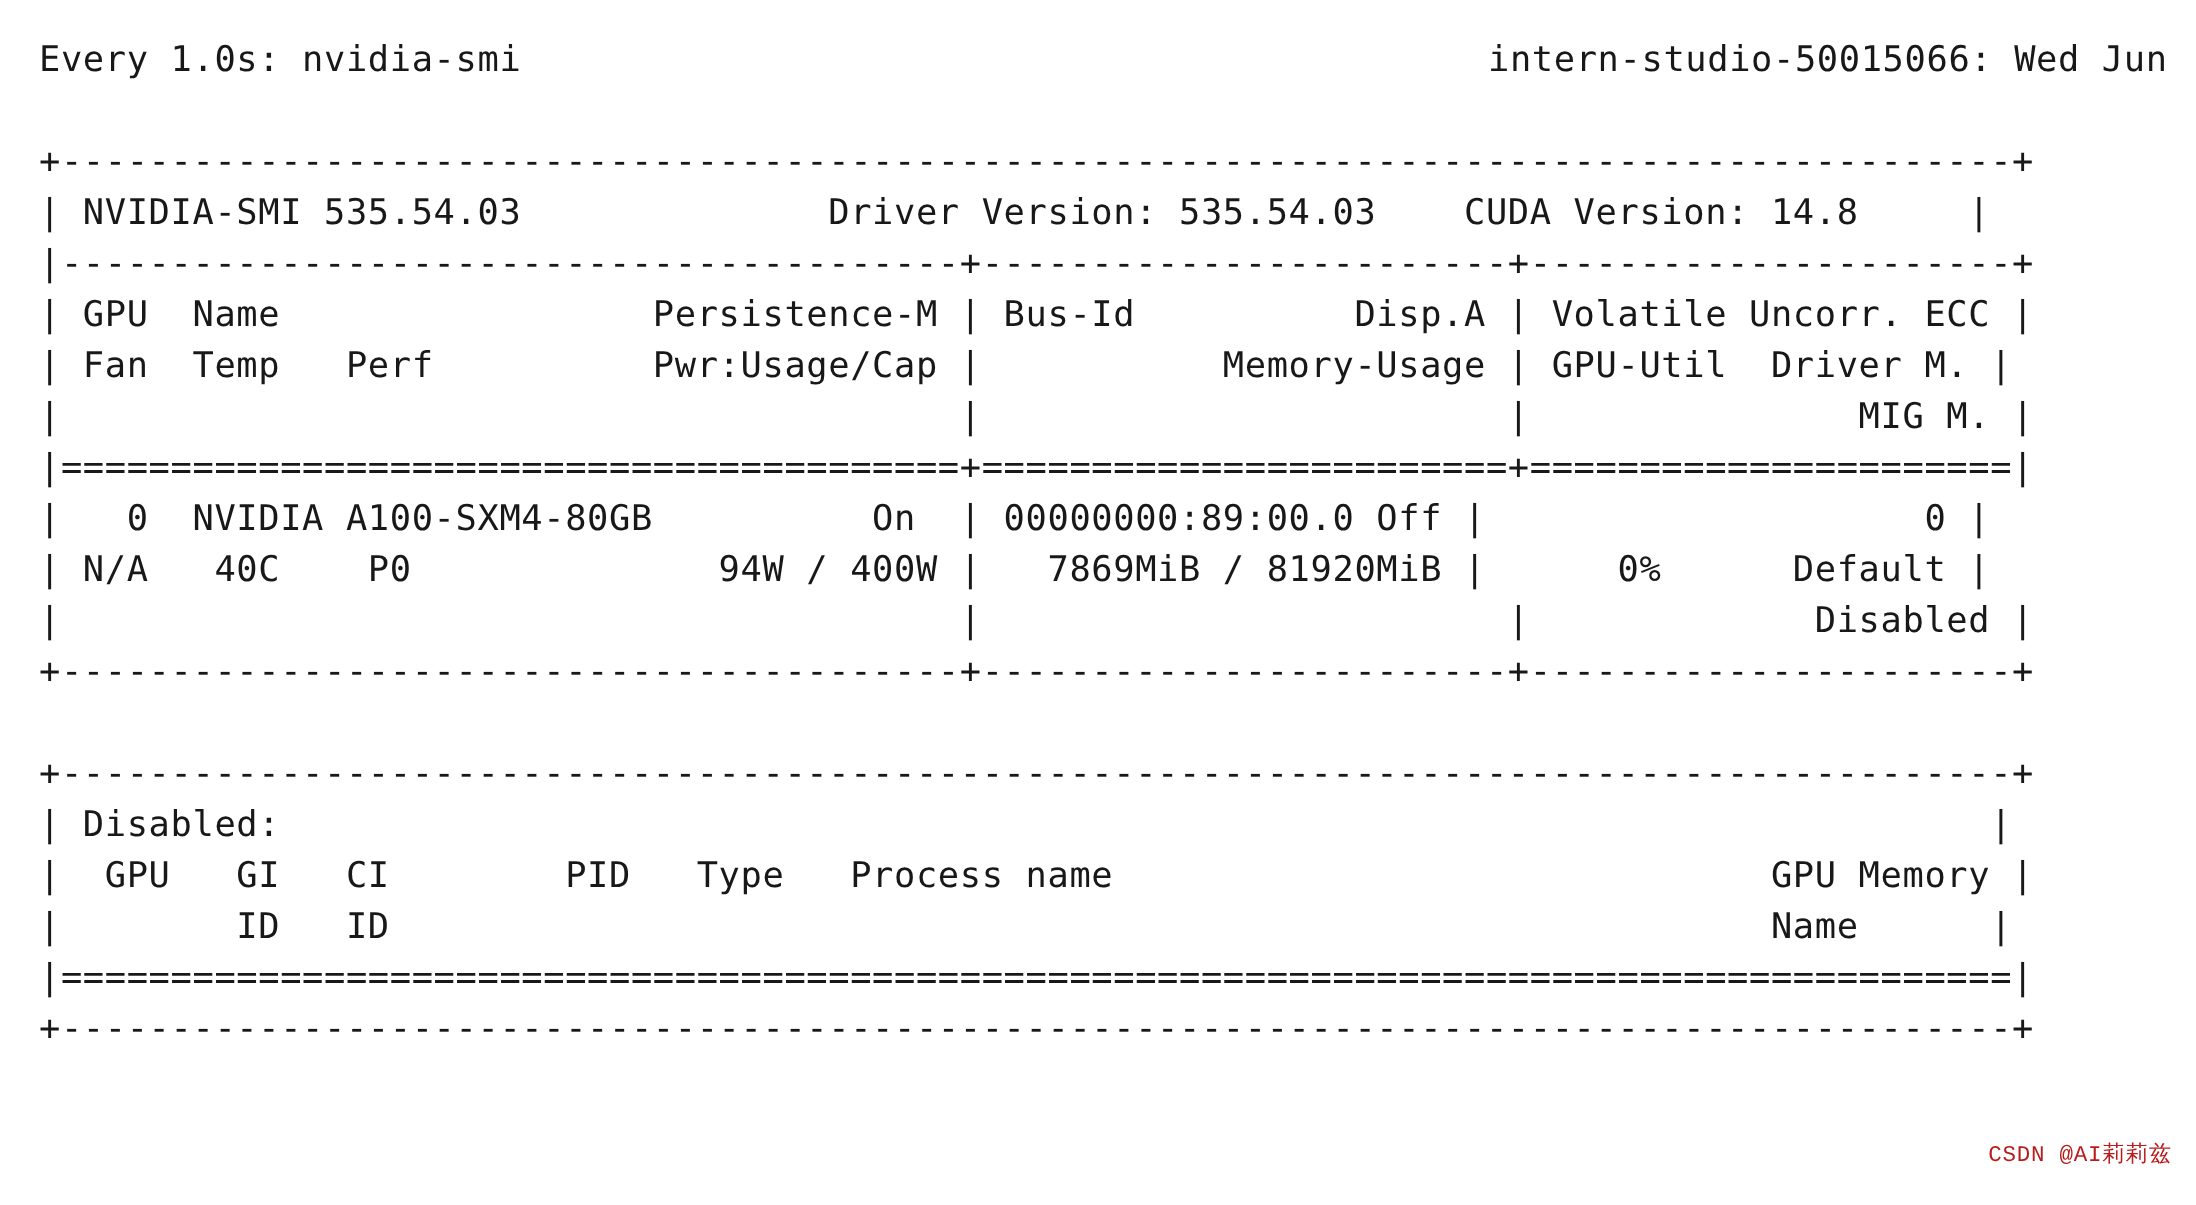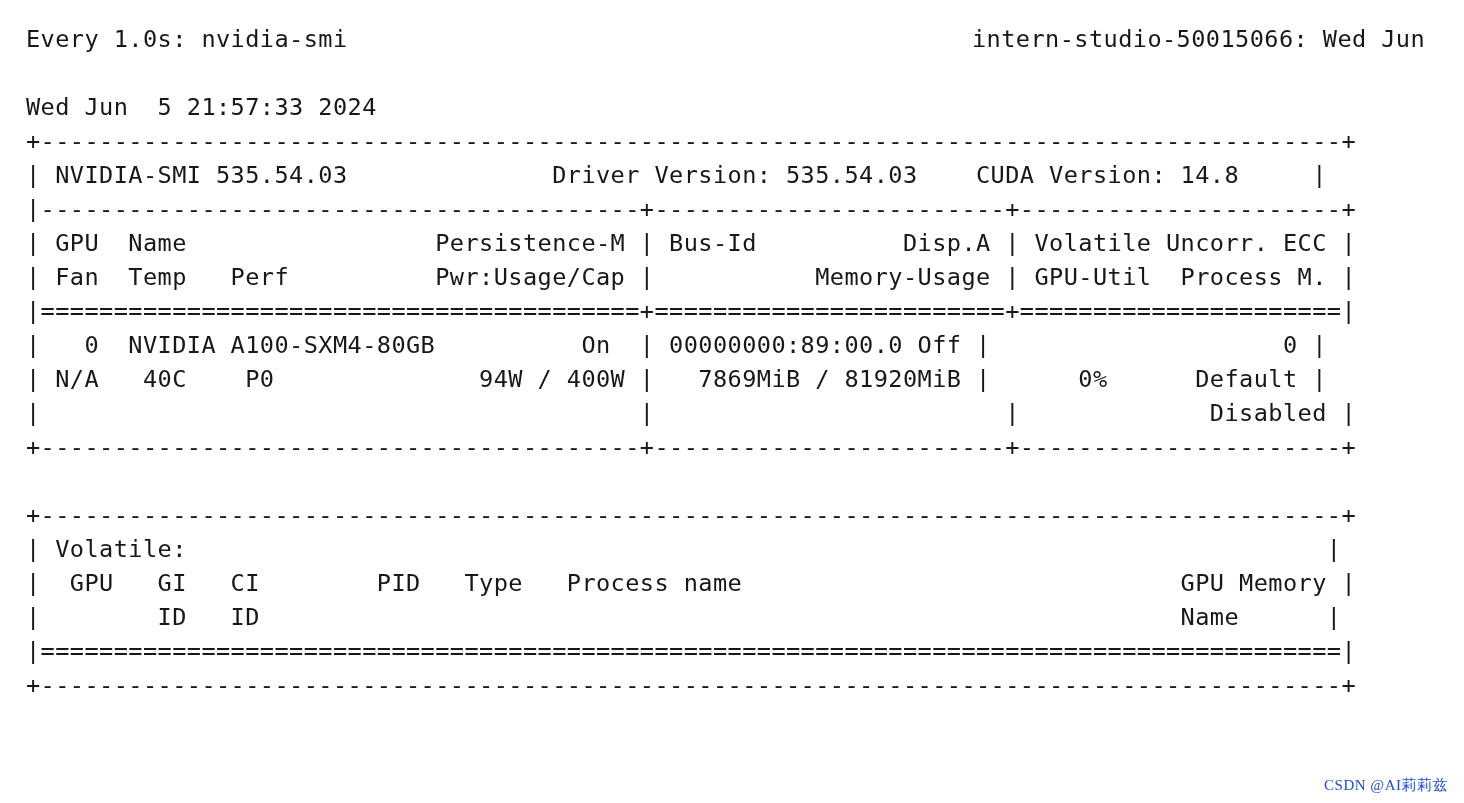--- a/index.html
+++ b/index.html
@@ -51,64 +51,64 @@
     color: #181818;
     white-space: pre;
   }
   .watch-header .wh-left {
     position: absolute;
     left: 26px;
     top: 0;
   }
   .watch-header .wh-right {
     position: absolute;
-    left: 972px;
+    left: 992px;
     top: 0;
   }
 
   #watermark {
     position: absolute;
     right: 16px;
-    bottom: 8px;
-    font-family: Liberation Serif, serif;
+    bottom: 24px;
+    font-family: Liberation Mono, monospace;
     font-size: 15px;
-    color: #1d4ed8;
+    color: #b91c1c;
     white-space: pre;
     letter-spacing: 0.5px;
   }
 </style>
 </head>
 <body>
 
 <div id="terminal">
 
   <div class="watch-header" style="letter-spacing: 0.4107px;">
     <span class="wh-left">Every 1.0s: nvidia-smi</span>
     <span class="wh-right">intern-studio-50015066: Wed Jun</span>
   </div>
 
   <div class="line blank" style="letter-spacing: 0.4107px;"></div>
 
-  <div class="line" style="letter-spacing: 0.4107px;">Wed Jun  5 21:57:33 2024</div>
 
   <div class="line" style="letter-spacing: 0.4107px;">+-----------------------------------------------------------------------------------------+</div>
   <div class="line" style="letter-spacing: 0.4107px;">| NVIDIA-SMI 535.54.03              Driver Version: 535.54.03    CUDA Version: 14.8     |</div>
   <div class="line" style="letter-spacing: 0.4107px;">|-----------------------------------------+------------------------+----------------------+</div>
   <div class="line" style="letter-spacing: 0.4107px;">| GPU  Name                 Persistence-M | Bus-Id          Disp.A | Volatile Uncorr. ECC |</div>
-  <div class="line" style="letter-spacing: 0.4107px;">| Fan  Temp   Perf          Pwr:Usage/Cap |           Memory-Usage | GPU-Util  Process M. |</div>
+  <div class="line" style="letter-spacing: 0.4107px;">| Fan  Temp   Perf          Pwr:Usage/Cap |           Memory-Usage | GPU-Util  Driver M. |</div>
+  <div class="line" style="letter-spacing: 0.4107px;">|                                         |                        |               MIG M. |</div>
   <div class="line" style="letter-spacing: 0.4107px;">|=========================================+========================+======================|</div>
   <div class="line" style="letter-spacing: 0.4107px;">|   0  NVIDIA A100-SXM4-80GB          On  | 00000000:89:00.0 Off |                    0 |</div>
   <div class="line" style="letter-spacing: 0.4107px;">| N/A   40C    P0              94W / 400W |   7869MiB / 81920MiB |      0%      Default |</div>
   <div class="line" style="letter-spacing: 0.4107px;">|                                         |                        |             Disabled |</div>
   <div class="line" style="letter-spacing: 0.4107px;">+-----------------------------------------+------------------------+----------------------+</div>
 
   <div class="line blank" style="letter-spacing: 0.4107px;"></div>
 
   <div class="line" style="letter-spacing: 0.4107px;">+-----------------------------------------------------------------------------------------+</div>
-  <div class="line" style="letter-spacing: 0.4107px;">| Volatile:                                                                              |</div>
+  <div class="line" style="letter-spacing: 0.4107px;">| Disabled:                                                                              |</div>
   <div class="line" style="letter-spacing: 0.4107px;">|  GPU   GI   CI        PID   Type   Process name                              GPU Memory |</div>
   <div class="line" style="letter-spacing: 0.4107px;">|        ID   ID                                                               Name      |</div>
   <div class="line" style="letter-spacing: 0.4107px;">|=========================================================================================|</div>
   <div class="line" style="letter-spacing: 0.4107px;">+-----------------------------------------------------------------------------------------+</div>
 
 </div>
 
 <div id="watermark">CSDN @AI莉莉兹</div>
 
 </body></html>

